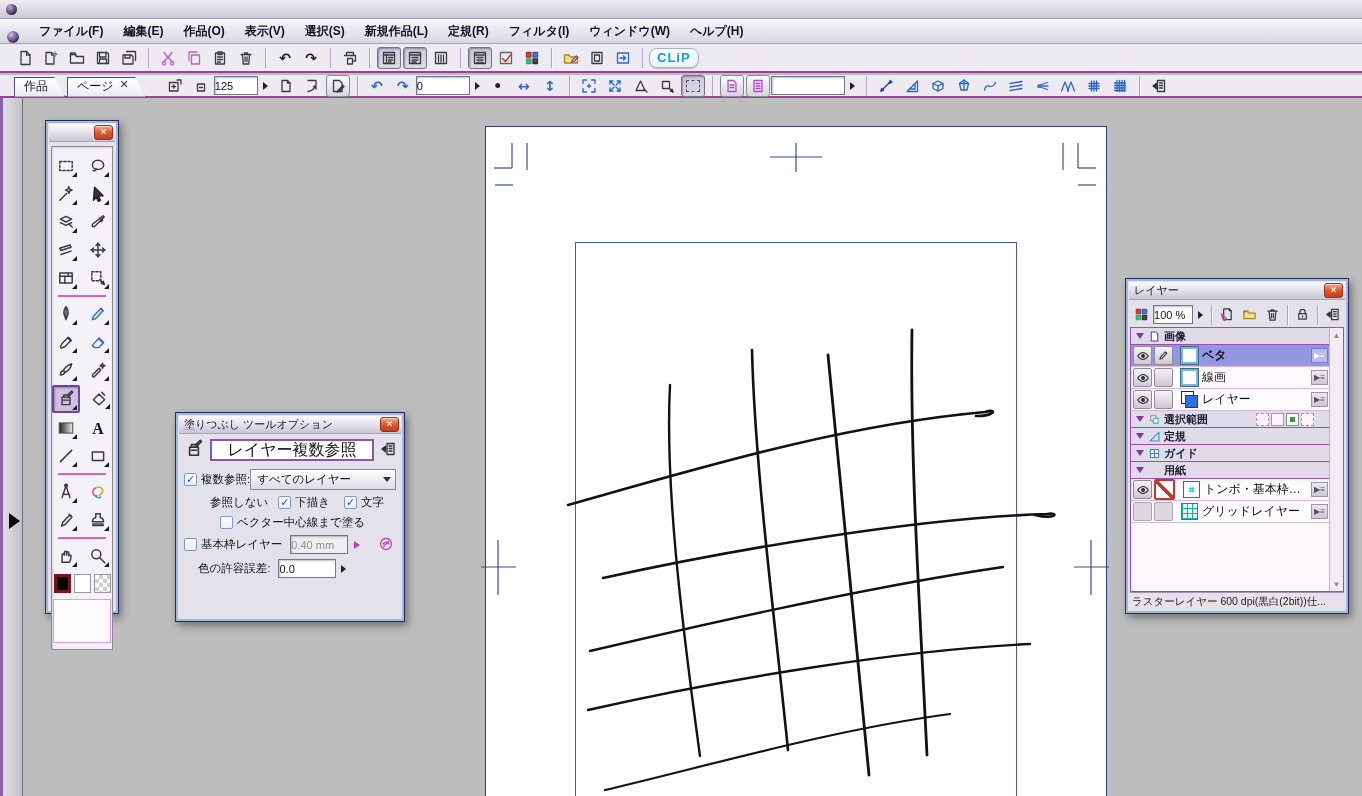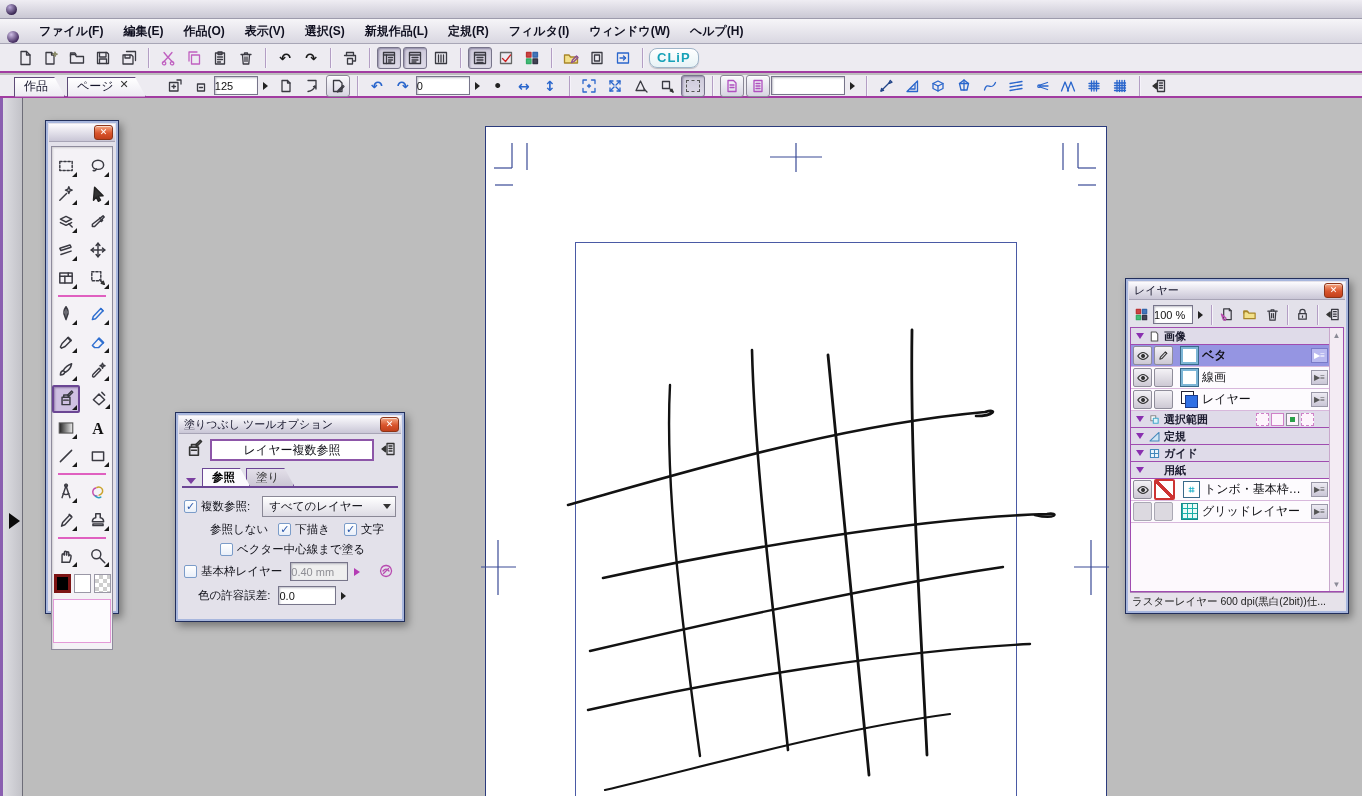--- a/index.html
+++ b/index.html
@@ -79,21 +79,21 @@
   .sw-black{background:#000;border:3px solid #7d1414;}
   .sw-white{background:#fff;border:1px solid #9a98a6;}
   .sw-trans{border:1px solid #9a98a6;background:
      repeating-conic-gradient(#cfcfcf 0 25%,#ffffff 0 50%) 0 0/8px 8px;}
   #bigswatch{width:56px;height:42px;margin:6px auto 0 auto;background:#fdfbfe;border:1px solid #e49ad8;}
   
   #filldlg{left:175px;top:412px;width:228px;height:208px;}
   #filldlg .body{margin:2px 4px;font-size:11.5px;color:#101018;}
   .drow{display:flex;align-items:center;margin:5px 4px;}
   .presetbtn{flex:1;height:18px;border:2px solid #8d56a8;background:#fff;
-    display:flex;align-items:center;justify-content:center;font-size:12px;margin:0 6px;}
+    display:flex;align-items:center;justify-content:center;font-size:16px;margin:0 6px;}
   .dtabs{display:flex;align-items:flex-end;border-bottom:2px solid #6b4694;margin:2px 2px 0 2px;height:20px;}
   .dtab{height:17px;display:flex;align-items:center;padding:0 14px 0 9px;font-size:11.5px;
     border:1px solid #6b4694;border-bottom:none;background:linear-gradient(#e3dfe9,#cbc7d4);
     clip-path:polygon(0 0,calc(100% - 10px) 0,100% 100%,0 100%);margin-right:-4px;color:#333;}
   .dtab.active{background:#fbfafd;font-weight:bold;color:#000;z-index:2;}
   .tri-purple{width:0;height:0;border-top:6px solid #7a3fa0;border-left:5px solid transparent;
     border-right:5px solid transparent;margin:0 6px 2px 4px;}
   .cb{width:13px;height:13px;border:1px solid #7b9cc9;border-radius:2px;
     background:linear-gradient(#fff,#e9eff9);display:inline-flex;align-items:center;justify-content:center;
     font-size:11px;font-weight:bold;color:#2a57aa;margin-right:4px;box-sizing:border-box;flex:none;}
@@ -834,29 +834,24 @@
           </svg></span>
       <span class="presetbtn">レイヤー複数参照</span>
       <span id="dlg-dock-icon"><svg viewBox="0 0 16 16" width="16" height="16">
             <path d="M7 2.5h7v11H7z" stroke="#333" fill="none" stroke-width="1.3" stroke-linecap="round" stroke-linejoin="round"></path>
             <path d="M9 5h3" stroke="#333" fill="none" stroke-width="1.3" stroke-linecap="round" stroke-linejoin="round"></path>
             <path d="M9 7.5h3" stroke="#333" fill="none" stroke-width="1.3" stroke-linecap="round" stroke-linejoin="round"></path>
             <path d="M9 10h3" stroke="#333" fill="none" stroke-width="1.3" stroke-linecap="round" stroke-linejoin="round"></path>
             <path d="M2 8l3.5-2.8v5.6z" stroke="#333" fill="#333" stroke-width="1.3" stroke-linecap="round" stroke-linejoin="round"></path>
           </svg></span>
     </div>
-    <div class="dtabs">
-      <span class="tri-purple"></span>
-      <span class="dtab active">参照</span>
-      <span class="dtab">塗り</span>
-    </div>
     <div class="drow" style="margin-top:8px">
       <span class="cb">✓</span>
       <span>複数参照:</span>
-      <span class="dd" style="margin-left:12px;flex:1">
+      <span class="dd" style="margin-left:0;flex:1">
         <span>すべてのレイヤー</span>
         <span class="arr" style="margin-left:auto"></span>
       </span>
     </div>
     <div class="drow" style="padding-left:26px">
       <span>参照しない</span>
       <span class="cb" style="margin-left:10px">✓</span>
       <span>下描き</span>
       <span class="cb" style="margin-left:14px">✓</span>
       <span>文字</span>

